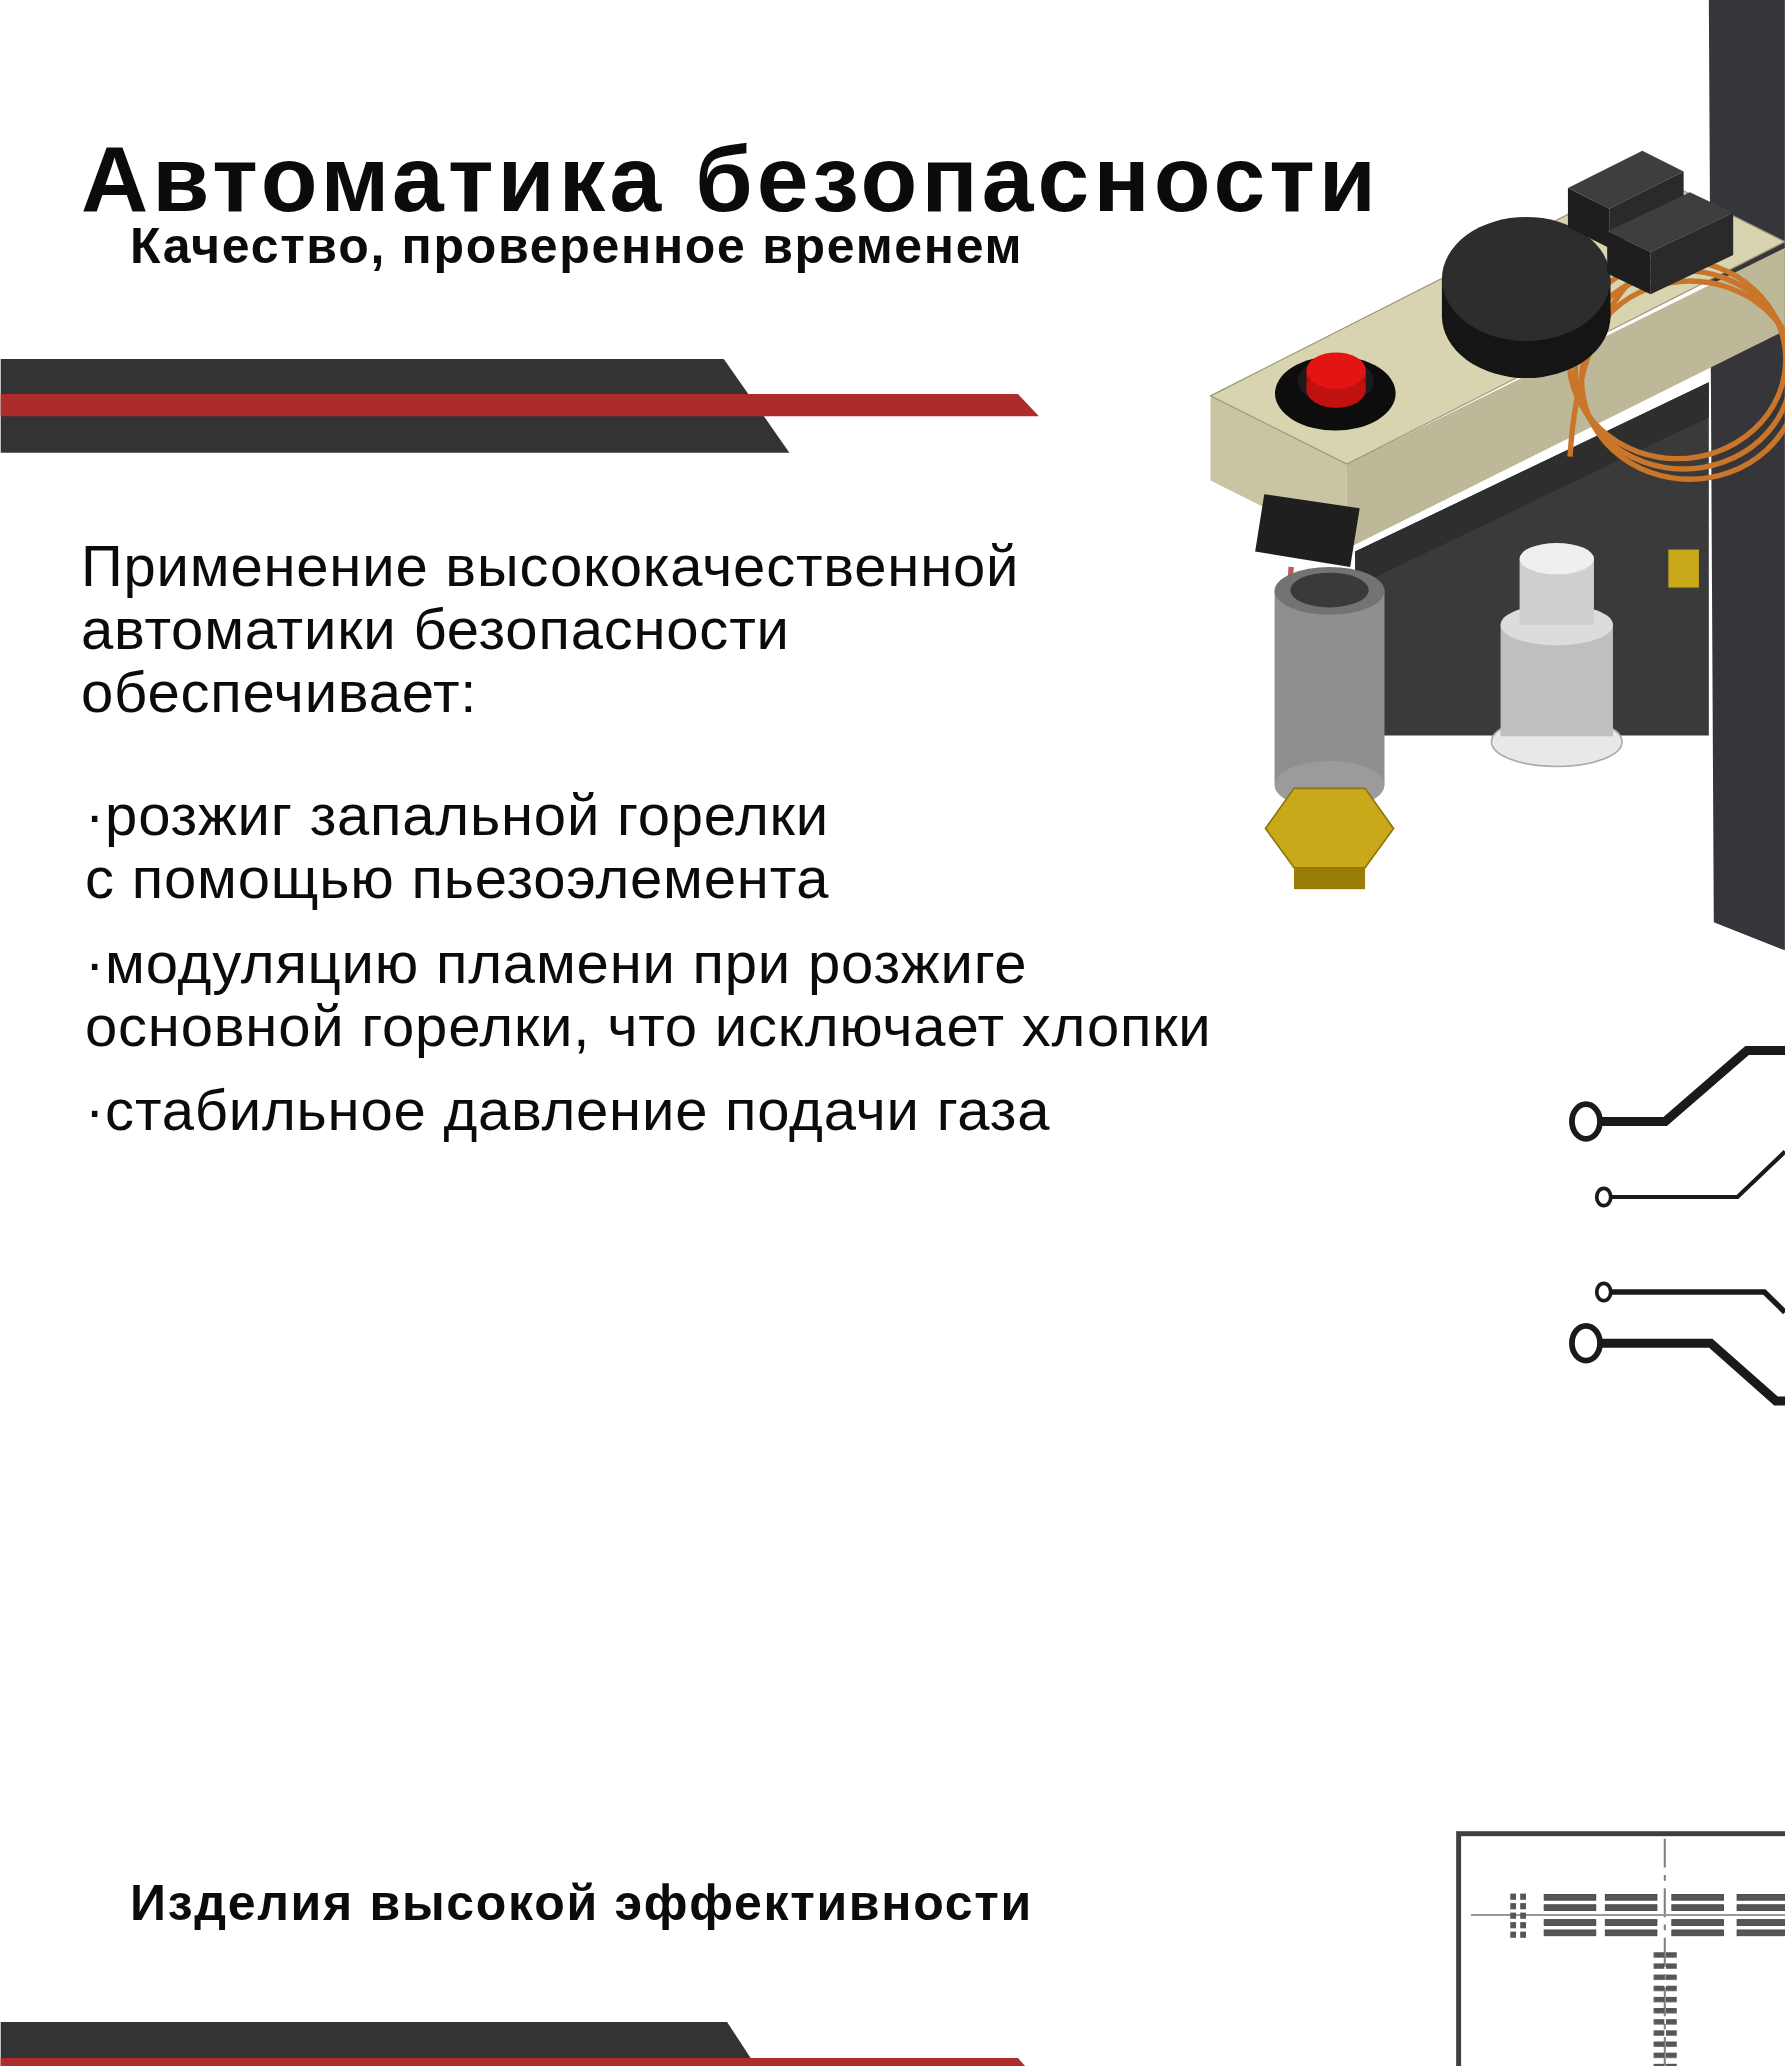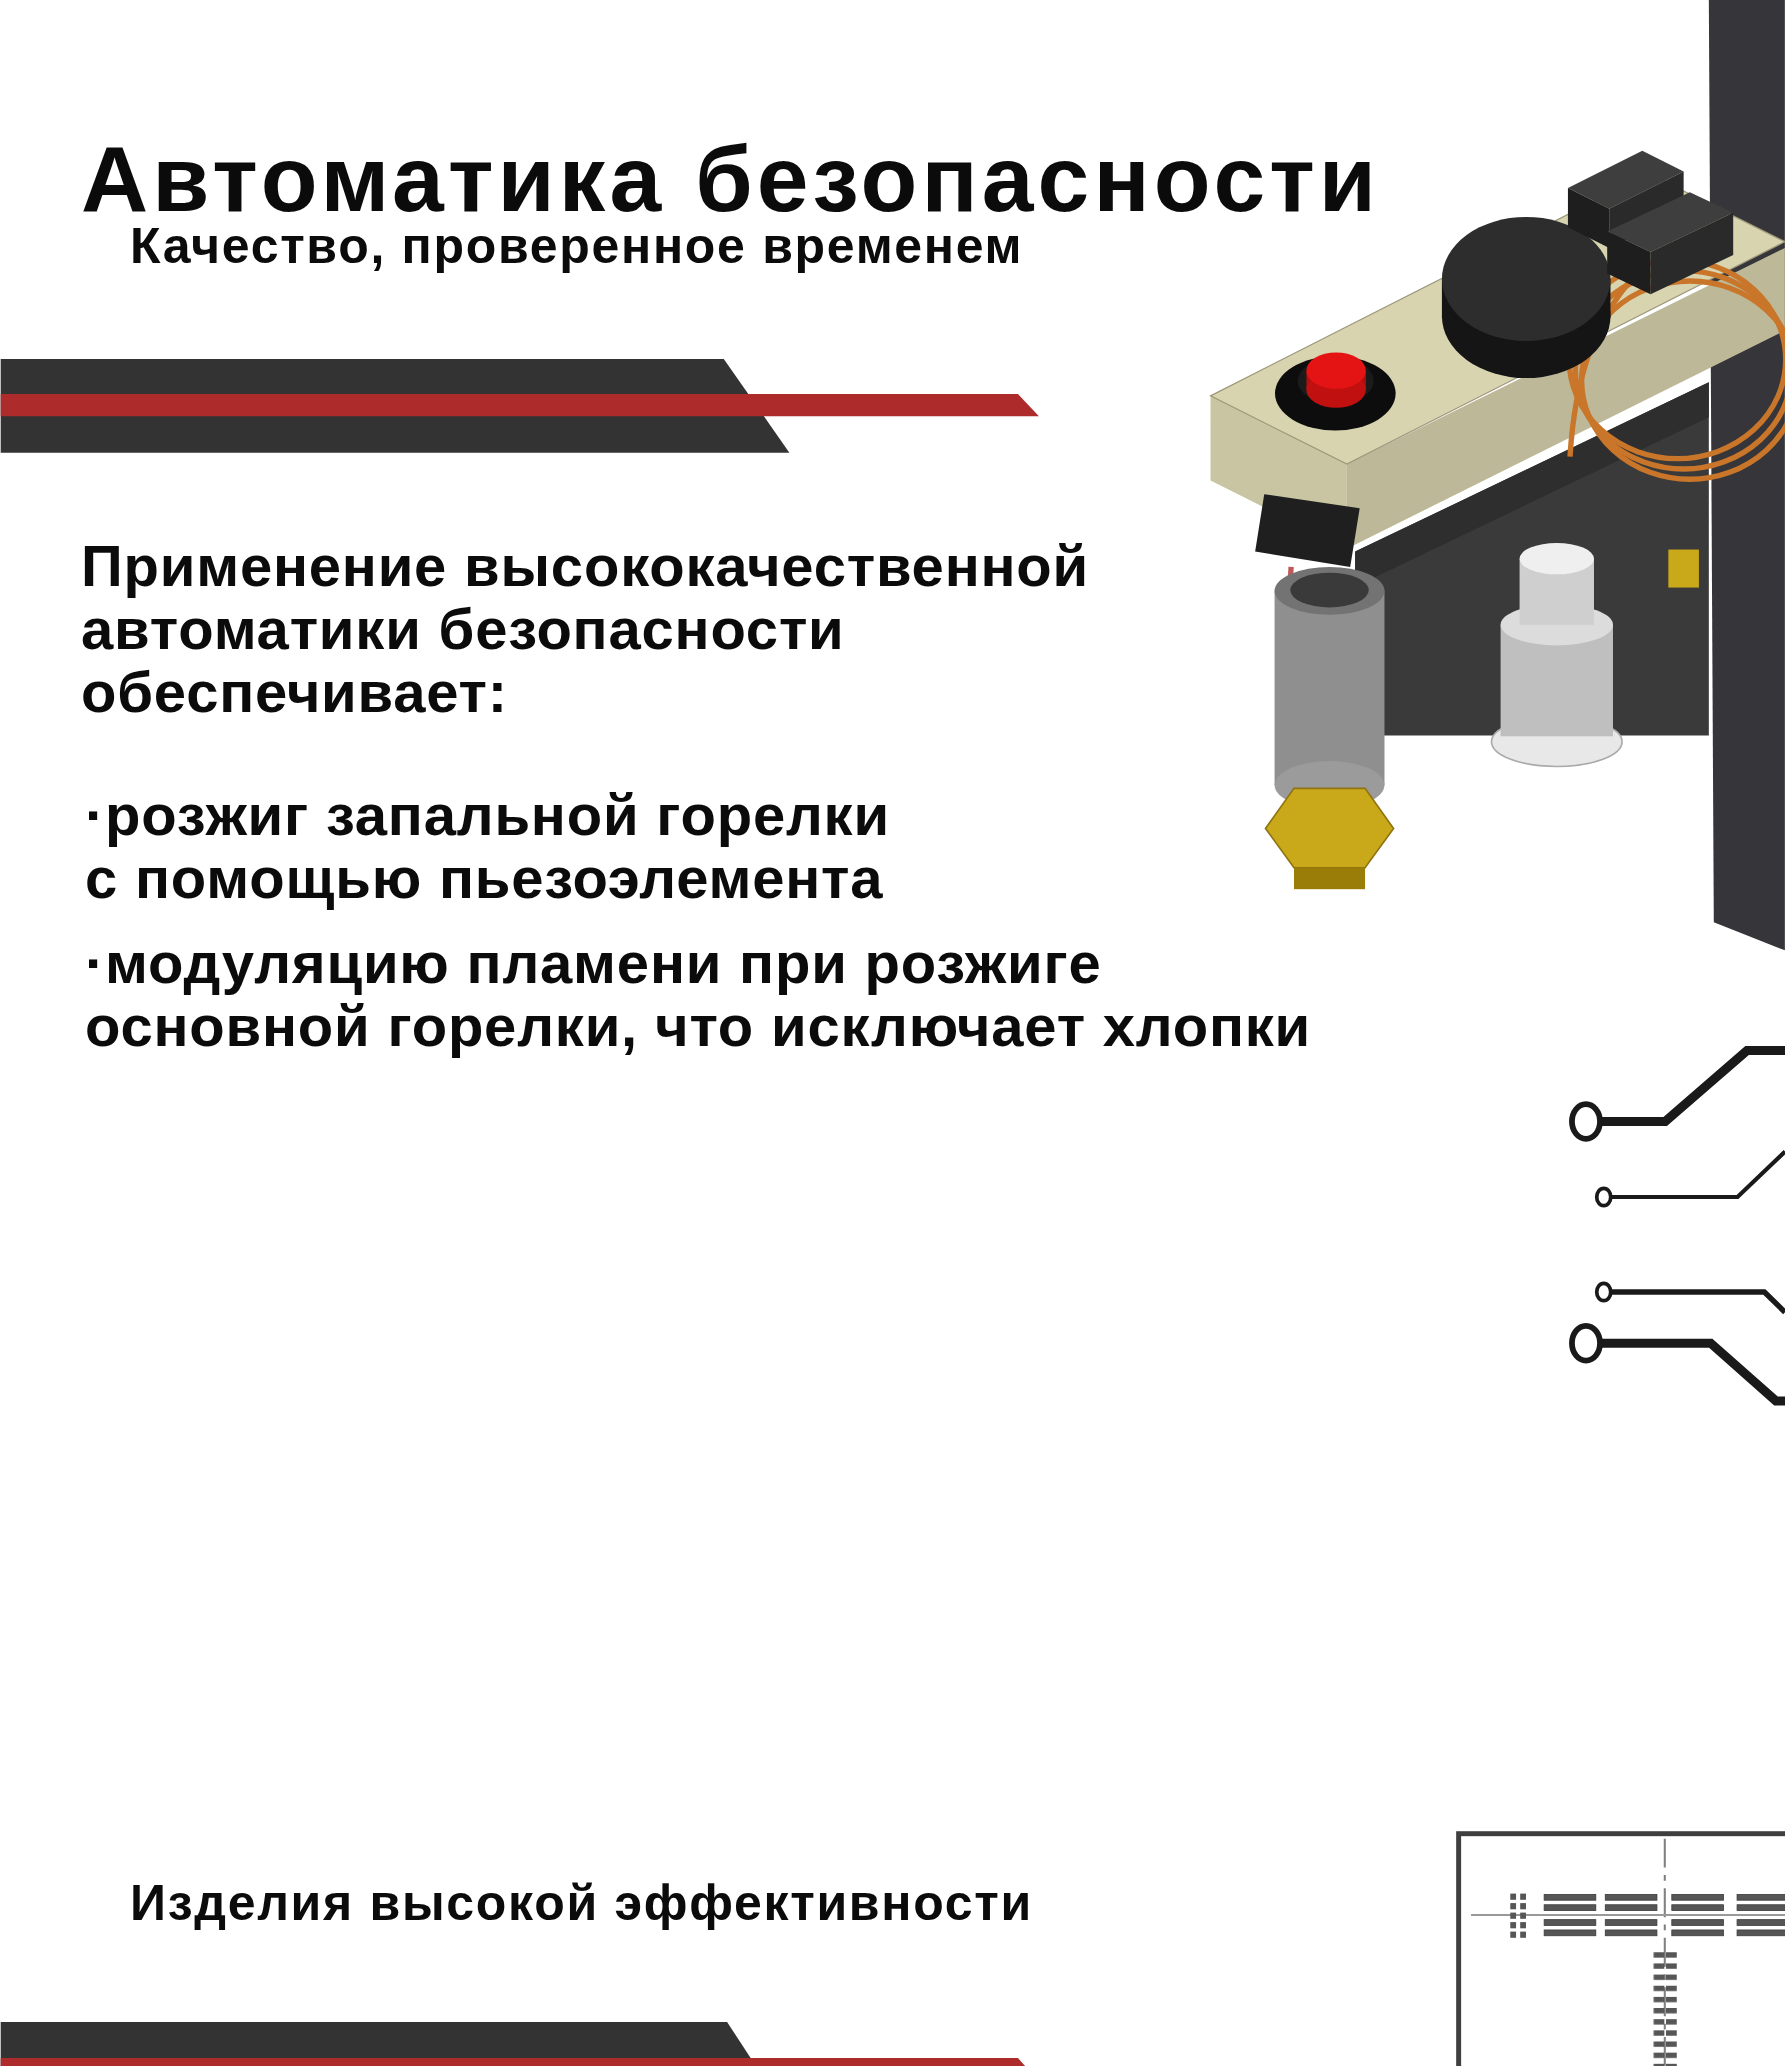--- a/index.html
+++ b/index.html
@@ -14,21 +14,21 @@
   .abs{position:absolute;}
   .h1{
     font-size:93px;font-weight:700;letter-spacing:4.1px;
     white-space:nowrap;line-height:1;margin-top:28px;
   }
   .h2sub{
     font-size:50px;font-weight:700;letter-spacing:1.7px;
     white-space:nowrap;line-height:1;margin-left:48px;
   }
   .body-text{
-    font-size:58px;font-weight:700;letter-spacing:0.8px;
+    font-size:58px;font-weight:400;letter-spacing:0.8px;
     line-height:63px;white-space:pre-line;
   }
   .bullet-item{margin:0 0 21.5px 0;}
   svg{display:block;}
 </style>
 </head>
 <body>
 
 <div id="canvas">
 
@@ -42,20 +42,21 @@
 
   <div class="abs body-text" style="left:81px;top:534px;">Применение высококачественной
 автоматики безопасности
 обеспечивает:</div>
 
   <div class="abs" style="left:85px;top:783px;width:1405px;">
     <div class="body-text bullet-item">·розжиг запальной горелки
 с помощью пьезоэлемента</div>
     <div class="body-text bullet-item">·модуляцию пламени при розжиге
 основной горелки, что исключает хлопки</div>
+    <div class="body-text bullet-item">·стабильное давление подачи газа</div>
   </div>
 
   <svg class="abs" style="left:1198px;top:0;" width="587" height="971" viewBox="2900 0 1420 2350">
 
     <polygon points="4136,0 4320,0 4320,2300 4148,2232" fill="#36363a"></polygon>
 
     <polygon points="3280,1335 4136,925 4136,1780 3280,1780" fill="#3a3a3a"></polygon>
     <polygon points="3280,1335 4136,925 4136,1010 3280,1420" fill="#2e2e2e"></polygon>
     <rect x="4038" y="1330" width="74" height="92" fill="#c9a81a"></rect>
 

